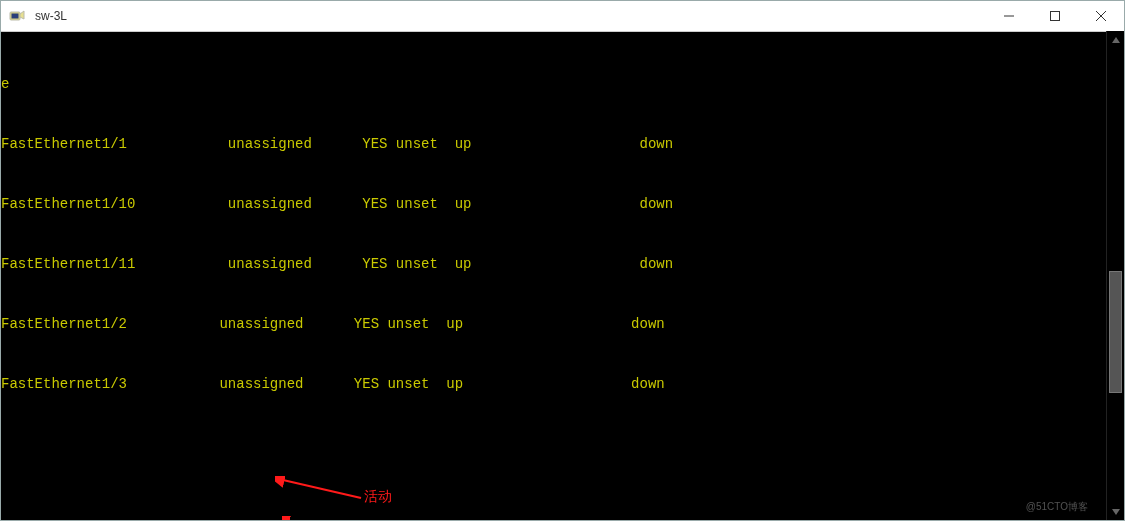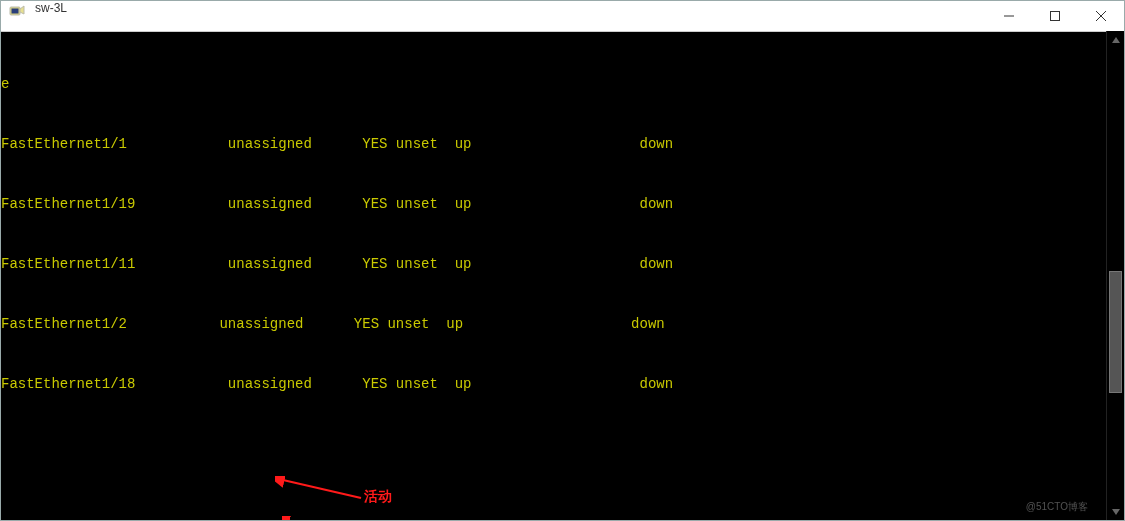--- a/index.html
+++ b/index.html
@@ -1,27 +1,27 @@
 <!DOCTYPE html>
 <html><head>
 <meta charset="utf-8">
 <style>
   html,body{margin:0;padding:0;background:#eee;font-family:sans-serif}
   .window{position:relative;width:1125px;height:521px;border:1px solid #9aa;box-sizing:border-box;background:#fff;overflow:hidden}
-  .titlebar{height:30px;background:#fff;display:flex;border-bottom:1px solid #ccc;font-size:12px;color:#333}
+  .titlebar{height:30px;background:#fff;display:flex;align-items:center;border-bottom:1px solid #ccc;font-size:12px;color:#333}
   .titlebar .icon{width:20px;height:20px;margin:0 6px;display:flex;align-items:center;justify-content:center}
   .titlebar .title{flex:1;padding-left:2px}
   .titlebar .ctrls{display:flex}
   .titlebar .ctrl{width:46px;height:30px;display:flex;align-items:center;justify-content:center;color:#444;font-size:12px}
   .terminal{position:relative;background:#000;color:#c9c900;font-family:Consolas,"Courier New",monospace;font-size:14px;line-height:20px;height:calc(100% - 30px);padding:2px 0 0 0;white-space:pre}
   .terminal .pre{display:block;white-space:pre}
   .scroll-track{position:absolute;top:30px;right:0;bottom:0;width:17px;background:#000;border-left:1px solid #222}
   .scroll-arrow{height:17px;display:flex;align-items:center;justify-content:center;color:#666;font-size:10px}
   .scroll-thumb{position:absolute;left:2px;right:2px;top:240px;height:120px;background:#555;border:1px solid #777}
-  .anno1{position:absolute;left:363px;top:454px;color:#ff1a1a;font-family:'Microsoft YaHei','Segoe UI',sans-serif;font-size:14px;font-weight:700;white-space:nowrap}
+  .anno1{position:absolute;left:363px;top:454px;color:#ff1a1a;font-family:'Microsoft YaHei','Segoe UI',sans-serif;font-size:14px;font-weight:400;white-space:nowrap}
   .arrow{position:absolute;pointer-events:none}
   .watermark{position:absolute;right:36px;bottom:6px;color:#888;font-size:10px;font-family:sans-serif;opacity:.6}
 </style>
 </head>
 <body>
 
 <div class="window">
 
   <div class="titlebar">
     <span class="icon">
@@ -47,24 +47,24 @@
         <svg width="10" height="10" viewBox="0 0 10 10">
             <path d="M0 0 L10 10 M10 0 L0 10" stroke="#333" stroke-width="1"></path>
           </svg>
       </div>
     </div>
   </div>
 
   <div class="terminal">
     <span class="pre">e</span>
     <span class="pre">FastEthernet1/1            unassigned      YES unset  up                    down</span>
-    <span class="pre">FastEthernet1/19           unassigned      YES unset  up                    down</span>
+    <span class="pre">FastEthernet1/10           unassigned      YES unset  up                    down</span>
     <span class="pre">FastEthernet1/11           unassigned      YES unset  up                    down</span>
     <span class="pre">FastEthernet1/2           unassigned      YES unset  up                    down</span>
-    <span class="pre">FastEthernet1/18           unassigned      YES unset  up                    down</span>
+    <span class="pre">FastEthernet1/3           unassigned      YES unset  up                    down</span>
     
     
     
     
     
     
     
     
     
     

